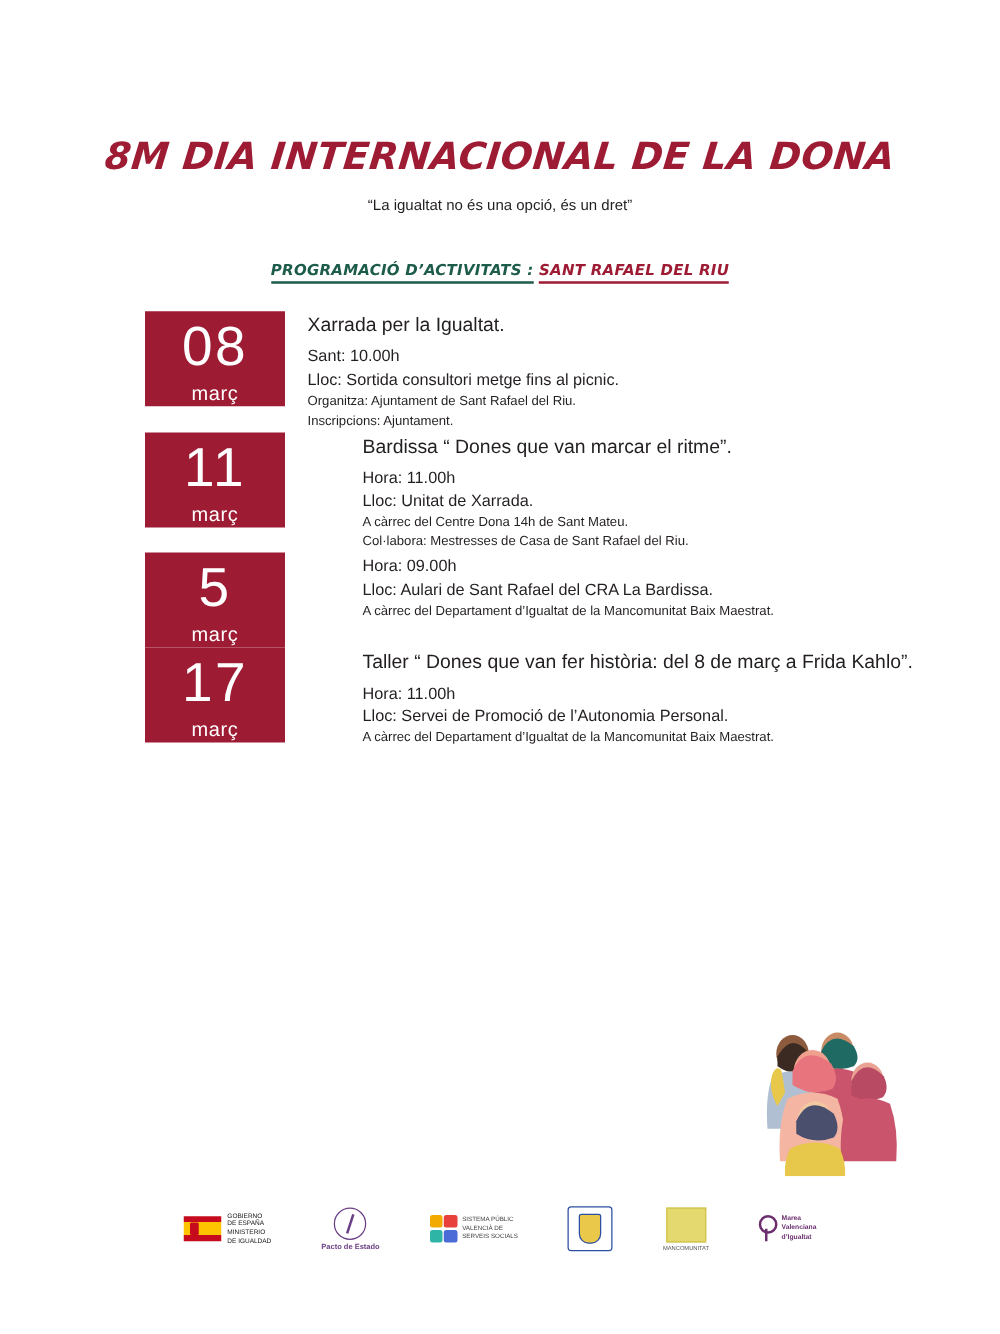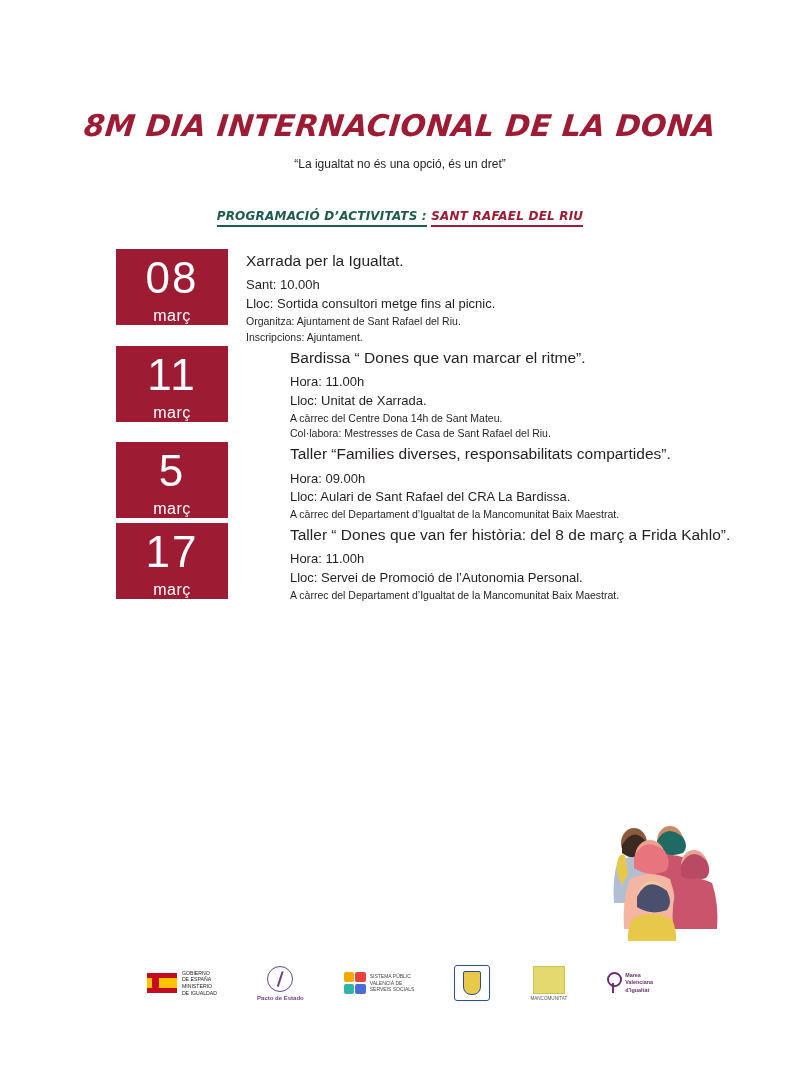--- a/index.html
+++ b/index.html
@@ -299,21 +299,20 @@
         <div class="event-note">Col·labora: Mestresses de Casa de Sant Rafael del Riu.</div>
       </div>
     </div>
 
     <div class="event ev-2">
       <div class="date-box">
         <span class="date-day">5</span>
         <span class="date-month">març</span>
       </div>
       <div class="event-body">
-        <div class="event-title">Taller “Families diverses, responsabilitats compartides”.</div>
         <div class="event-line">Hora: 09.00h</div>
         <div class="event-line">Lloc: Aulari de Sant Rafael del CRA La Bardissa.</div>
         <div class="event-note">A càrrec del Departament d’Igualtat de la Mancomunitat Baix Maestrat.</div>
       </div>
     </div>
 
     <div class="event ev-3">
       <div class="date-box">
         <span class="date-day">17</span>
         <span class="date-month">març</span>

